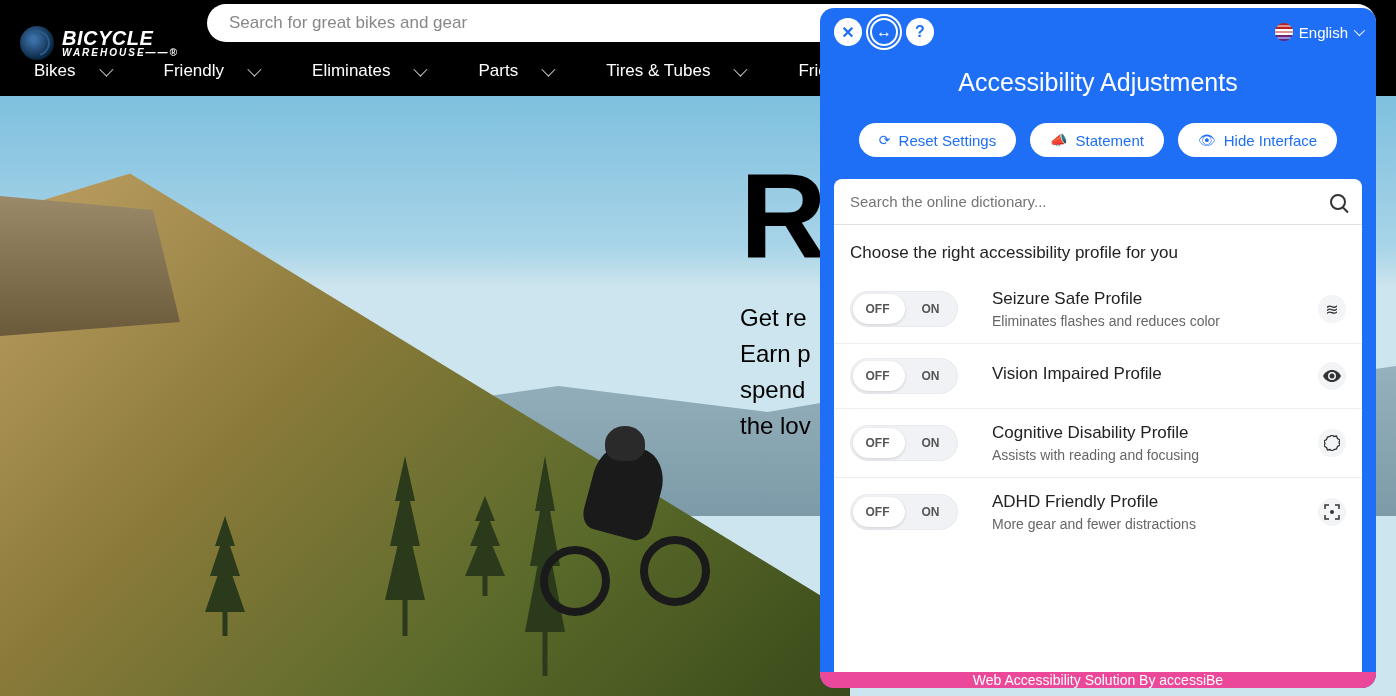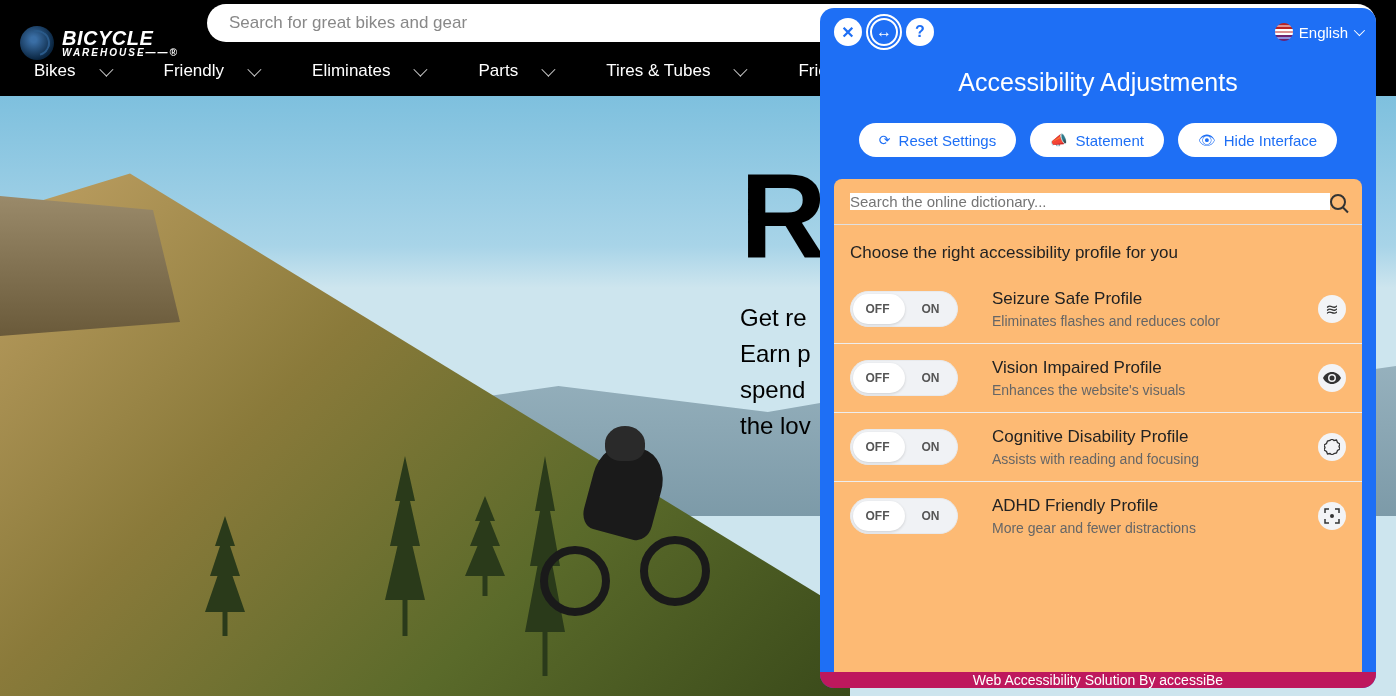--- a/index.html
+++ b/index.html
@@ -52,37 +52,37 @@
 .lang { color: #fff; display: flex; align-items: center; gap: 6px; font-size: 15px; cursor: pointer; }
 .flag { width: 18px; height: 18px; border-radius: 50%; background: linear-gradient(#b22 33%, #fff 33% 66%, #22b 66%); position: relative; overflow: hidden; }
 .flag::after { content:""; position:absolute; inset:0; background: repeating-linear-gradient(#b22 0 2px, #fff 2px 4px); opacity:0.5; }
 .lang-chev { width: 8px; height: 8px; border-right: 1.5px solid #fff; border-bottom: 1.5px solid #fff; transform: rotate(45deg) translateY(-2px); }
 
 .a11y-title { color: #fff; text-align: center; font-size: 25px; font-weight: 400; margin-top: 12px; }
 .a11y-actions { display: flex; gap: 14px; justify-content: center; margin: 26px 0 22px; }
 .pill { background: #fff; color: #1e6ff5; border-radius: 22px; height: 34px; padding: 0 20px; display: flex; align-items: center; gap: 8px; font-size: 15px; font-weight: 500; cursor: pointer; }
 .pill-icon { font-size: 14px; }
 
-.a11y-body { background: #fdba74; margin: 0 14px; border-radius: 8px 8px 0 0; flex: 1; overflow-y: auto; }
+.a11y-body { background: #ffffff; margin: 0 14px; border-radius: 8px 8px 0 0; flex: 1; overflow-y: auto; }
 .dict-search { display: flex; align-items: center; border-bottom: 1px solid #e0e0e0; height: 46px; padding: 0 16px; }
 .dict-input { flex: 1; border: none; font-size: 15px; color: #888; outline: none; }
 .mag { width: 16px; height: 16px; border: 2px solid #333; border-radius: 50%; position: relative; }
 .mag::after { content:""; position: absolute; width: 7px; height: 2px; background: #333; bottom: -3px; right: -5px; transform: rotate(45deg); }
 
 .profile-head { font-size: 17px; padding: 18px 16px 12px; color: #222; }
 .profile-row { display: flex; align-items: center; padding: 14px 16px; border-bottom: 1px solid #eee; gap: 34px; }
 .toggle { width: 108px; height: 36px; background: #f0f2f5; border-radius: 20px; display: flex; align-items: center; position: relative; cursor: pointer; flex-shrink: 0; border: 1px solid #e8eaed; }
 .toggle-half { flex: 1; text-align: center; font-size: 12px; font-weight: 700; color: #555; z-index: 1; }
 .toggle-knob { position: absolute; left: 2px; top: 2px; width: 52px; height: 30px; background: #fff; border-radius: 16px; box-shadow: 0 1px 3px rgba(0,0,0,0.15); }
 .profile-info { flex: 1; }
 .profile-title { font-size: 17px; color: #222; margin-bottom: 4px; }
 .profile-desc { font-size: 14px; color: #666; }
 .profile-icon { width: 28px; height: 28px; border-radius: 50%; background: #f3f4f6; display: flex; align-items: center; justify-content: center; color: #333; flex-shrink: 0; }
 
-.a11y-footer { background: #be185d; color: #fff; text-align: center; padding: 0; font-size: 14px; }
+.a11y-footer { background: #ec4899; color: #fff; text-align: center; padding: 0; font-size: 14px; }
 </style>
 </head>
 <body>
 
 <div class="header">
   <div class="logo-wrap">
     <div class="logo-swirl"></div>
     <div>
       <div class="logo-text">BICYCLE</div>
       <div class="logo-sub">WAREHOUSE——®</div>
@@ -207,21 +207,20 @@
     </div>
 
     <div class="profile-row">
       <div class="toggle">
         <div class="toggle-knob"></div>
         <div class="toggle-half">OFF</div>
         <div class="toggle-half">ON</div>
       </div>
       <div class="profile-info">
         <div class="profile-title">Vision Impaired Profile</div>
-        <div class="profile-desc">Enhances the website's visuals</div>
       </div>
       <div class="profile-icon">
         <svg width="18" height="12" viewBox="0 0 18 12">
             <path d="M9 0C5 0 1.7 2.5 0 6c1.7 3.5 5 6 9 6s7.3-2.5 9-6c-1.7-3.5-5-6-9-6zm0 10a4 4 0 110-8 4 4 0 010 8zm0-6.5A2.5 2.5 0 109 8.5 2.5 2.5 0 009 3.5z" fill="#333"></path>
           </svg>
       </div>
     </div>
 
     <div class="profile-row">
       <div class="toggle">

